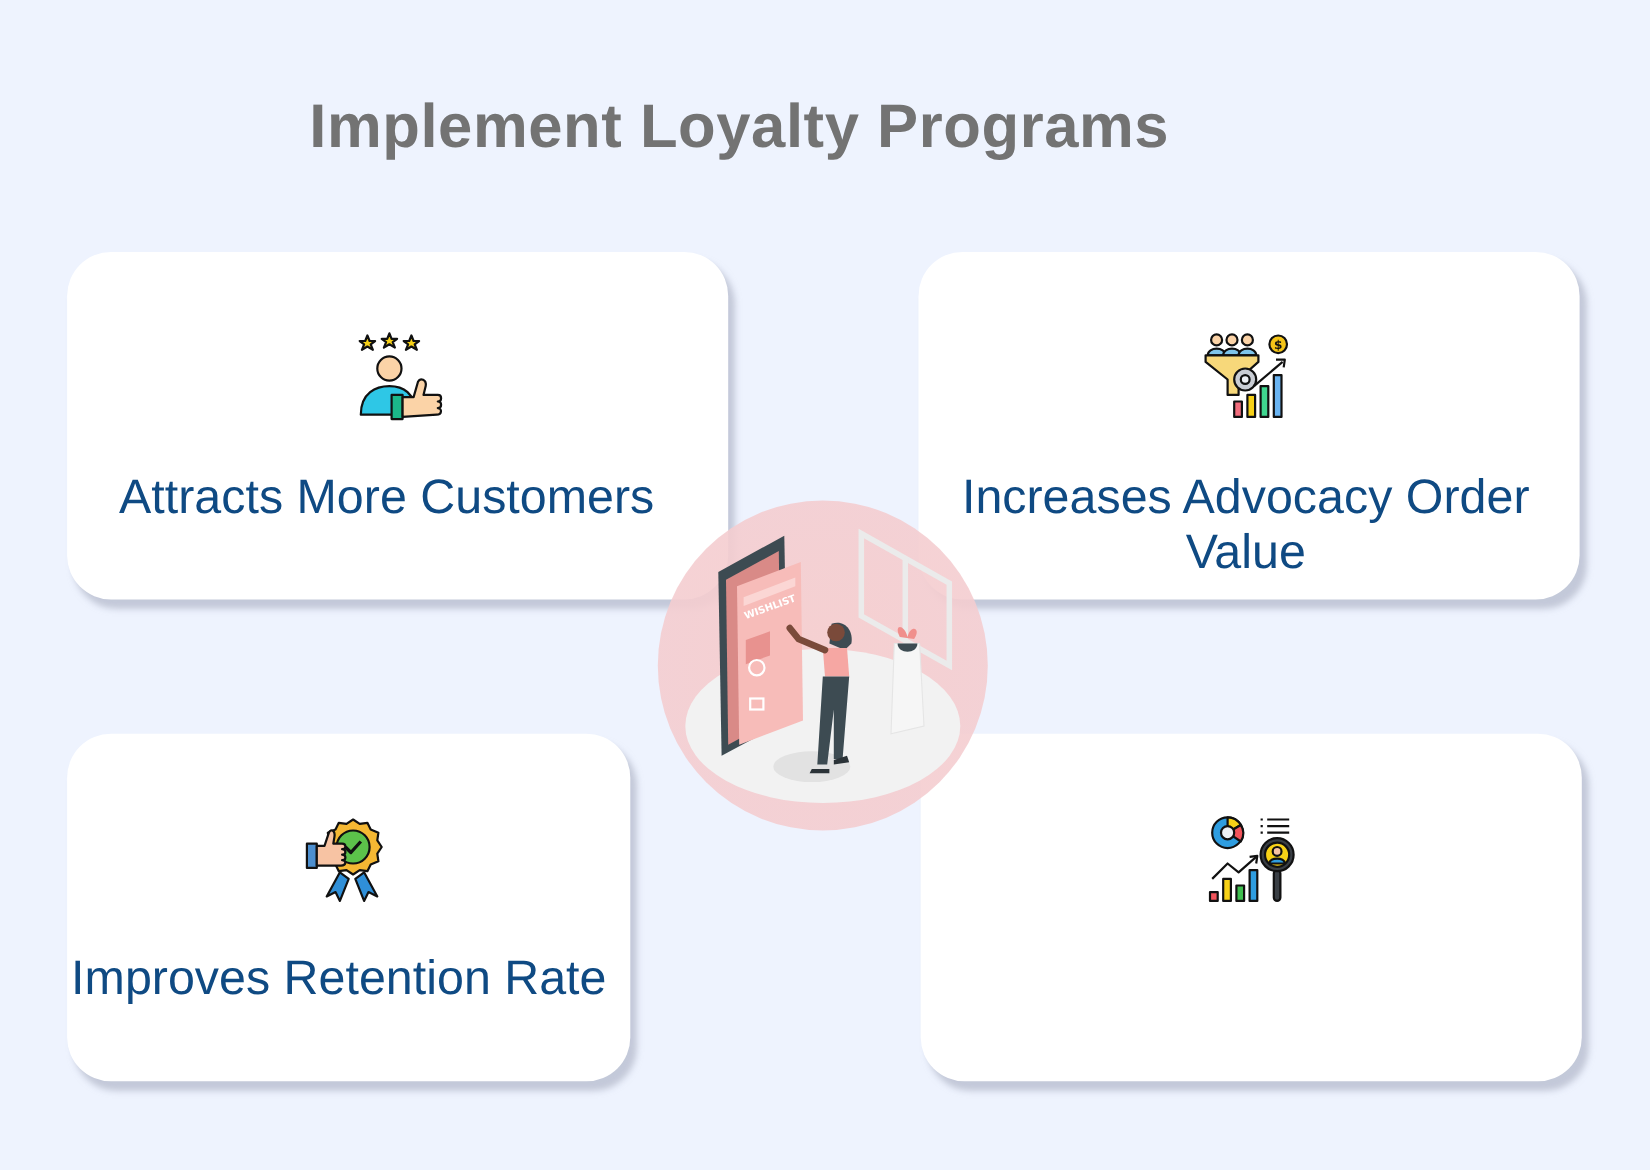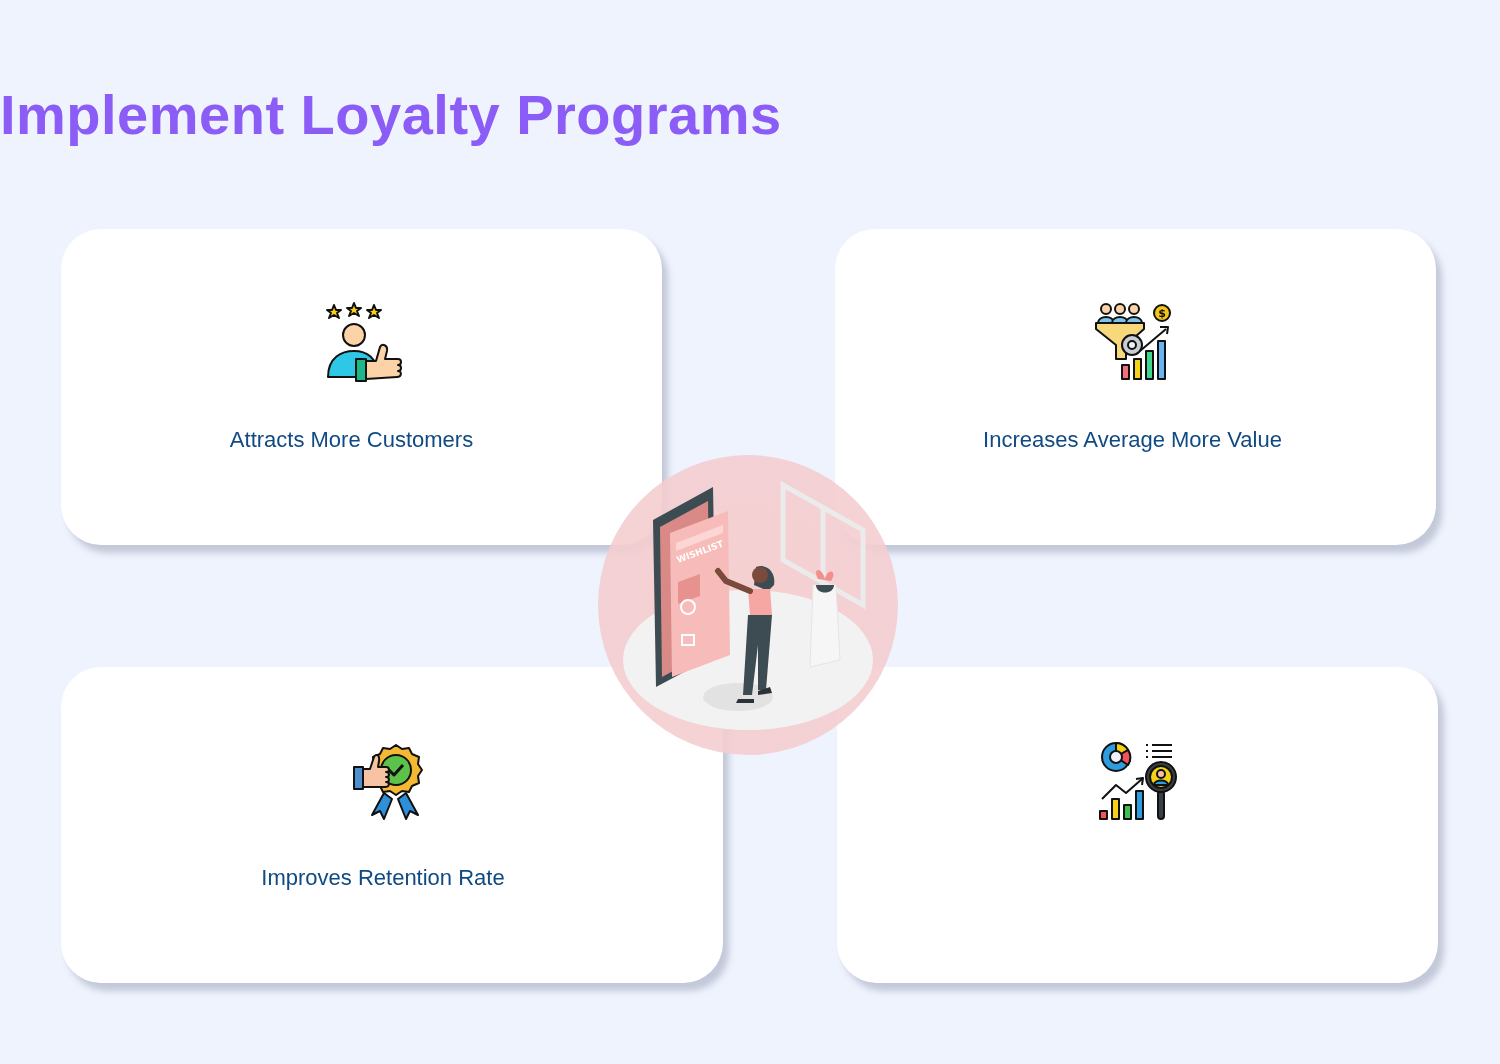--- a/index.html
+++ b/index.html
@@ -4,38 +4,38 @@
 <style>
   html, body { margin: 0; padding: 0; }
   body {
     width: 1500px; height: 1064px;
     background: #eef3fe;
     position: relative; overflow: hidden;
     font-family: "Liberation Sans", "DejaVu Sans", sans-serif;
   }
   .title {
     position: absolute; left: 0; top: 82px; width: 1344px;
-    font-size: 56px; font-weight: 700;
-    color: #8b5cf6; letter-spacing: 0.5px;
+    text-align: center; font-size: 56px; font-weight: 700;
+    color: #737373; letter-spacing: 0.5px;
   }
   .card {
     position: absolute; background: #ffffff; border-radius: 40px;
     box-shadow: 6px 8px 6px rgba(160,165,185,0.55);
   }
   .card .icon {
     position: absolute; left: 50%; transform: translateX(-50%);
     width: 84px; height: 84px;
   }
   .card .label {
     position: absolute; left: 0; width: 100%; text-align: center;
-    font-size: 22px; color: #0f4a83; font-weight: 400;
+    font-size: 44px; color: #0f4a83; font-weight: 400;
   }
   #c1 { left: 61px; top: 229px; width: 601px; height: 316px; }
   #c2 { left: 835px; top: 229px; width: 601px; height: 316px; }
-  #c3 { left: 61px; top: 667px; width: 662px; height: 316px; }
+  #c3 { left: 61px; top: 667px; width: 512px; height: 316px; }
   #c4 { left: 837px; top: 667px; width: 601px; height: 316px; }
   #c1 .icon, #c2 .icon { top: 72px; }
   #c3 .icon, #c4 .icon { top: 72px; }
   #c1 .label, #c2 .label, #c3 .label, #c4 .label { top: 198px; }
   #c1 .label { left: -10px; }
   #c2 .label { left: -3px; }
   #c3 .label { left: -9px; }
   #c4 .label { left: 0px; }
   .center {
     position: absolute; left: 598px; top: 455px; width: 300px; height: 300px;
@@ -78,21 +78,21 @@
       <circle cx="68" cy="12" r="8" fill="#f5c518"></circle>
       <rect x="28" y="64" width="7" height="14" fill="#f26d7d"></rect>
       <rect x="40" y="58" width="7" height="20" fill="#f7d117"></rect>
       <rect x="52" y="50" width="7" height="28" fill="#3fd68f"></rect>
       <rect x="64" y="40" width="7" height="38" fill="#6ab4f2"></rect>
       <path d="M46,50 L72,28" fill="none"></path>
       <path d="M66,26 L74,26 L73,33" fill="none"></path>
     </g>
     <text x="68" y="16" font-size="11" text-anchor="middle" font-family="DejaVu Sans, sans-serif" font-weight="700" fill="#111">$</text>
   </svg>
-  <div class="label">Increases Average More Value</div>
+  <div class="label">Increases Advocacy Order Value</div>
 </div>
 
 <div class="card" id="c3">
   <svg class="icon" viewBox="0 0 84 84">
     <g stroke="#111" stroke-width="2" stroke-linejoin="round">
       <path d="M34,54 L22,76 L30,72 L34,80 L42,60 Z" fill="#2f8fd8"></path>
       <path d="M56,54 L68,76 L60,72 L56,80 L48,60 Z" fill="#2f8fd8"></path>
       <path d="M46,6 L52,10 L59,9 L62,15 L69,18 L68,25 L72,31 L68,37 L69,44 L62,47 L59,53 L52,52 L46,56 L40,52 L33,53 L30,47 L23,44 L24,37 L20,31 L24,25 L23,18 L30,15 L33,9 L40,10 Z" fill="#f5b833"></path>
       <circle cx="46" cy="31" r="15" fill="#5cc24a"></circle>
       <path d="M39,31 L44,36 L53,26" fill="none" stroke-width="3"></path>

